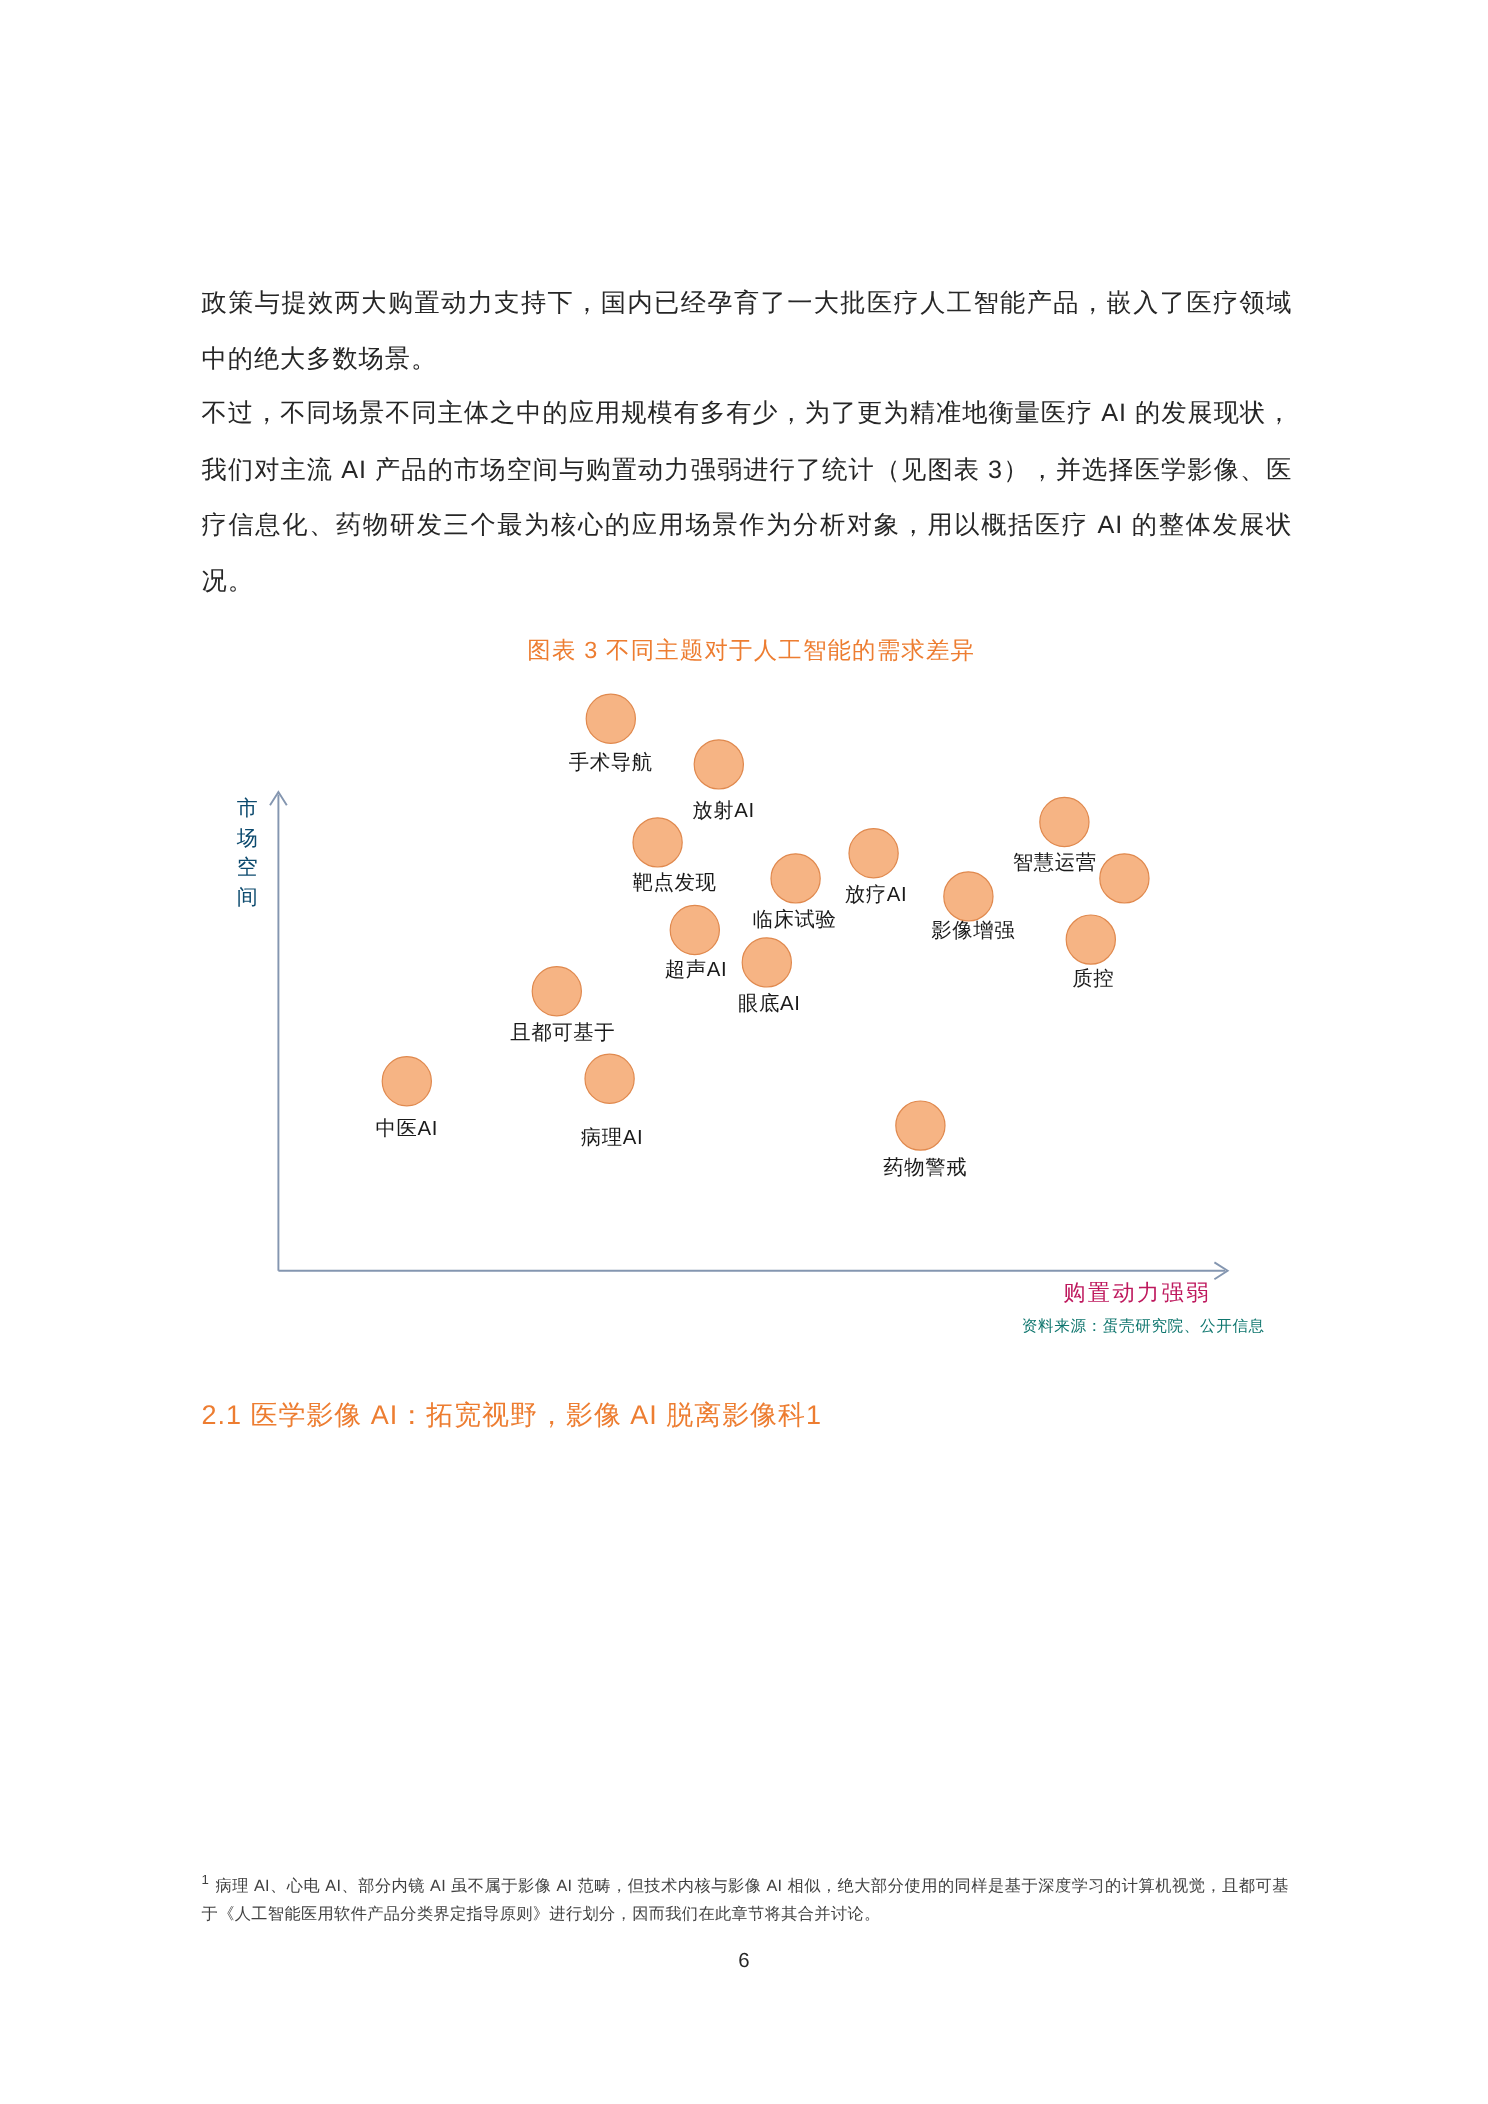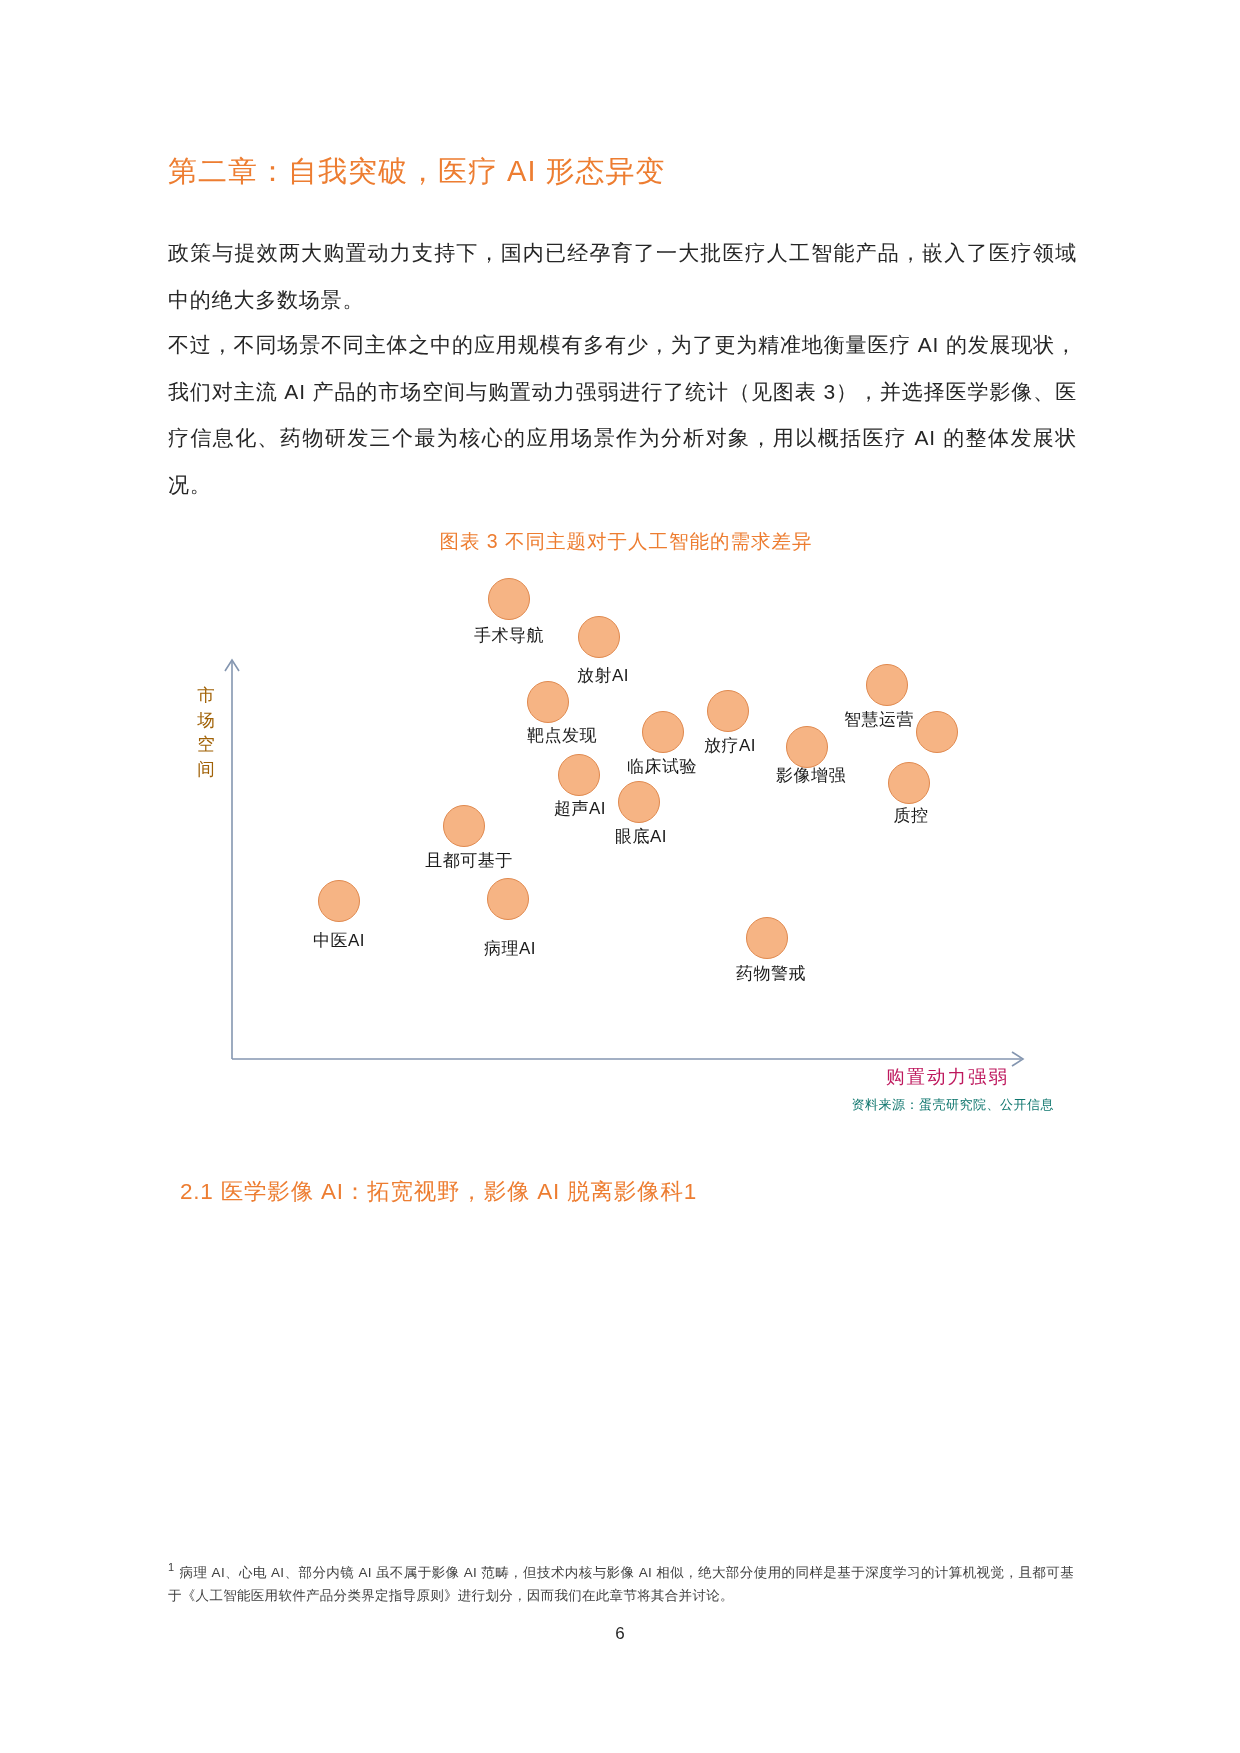--- a/index.html
+++ b/index.html
@@ -29,22 +29,22 @@
     position:absolute;left:0;top:528px;width:1252px;
     text-align:center;font-size:19.5px;color:var(--accent);letter-spacing:1px;
   }
   .section-heading{
     position:absolute;left:168px;top:1164px;width:950px;
     font-size:22.5px;color:var(--accent);letter-spacing:0.8px;
   }
   .chart-axes{position:absolute;left:0;top:0;width:1240px;height:1753px;pointer-events:none;}
   .axis-line{stroke:var(--axis);stroke-width:1.6;fill:none;}
   .y-axis-label{
-    position:absolute;left:195px;top:683px;width:22px;
-    font-size:17.5px;line-height:24.5px;color:#a16207;
+    position:absolute;left:195px;top:661px;width:22px;
+    font-size:17.5px;line-height:24.5px;color:#0c4a6e;
     word-break:break-all;text-align:center;
   }
   .x-axis-label{
     position:absolute;left:886px;top:1064px;
     font-size:18.5px;color:#be185d;letter-spacing:2px;white-space:nowrap;
   }
   .source-line{
     position:absolute;right:186px;top:1096px;
     font-size:13px;color:#0f766e;letter-spacing:0.5px;white-space:nowrap;
   }
@@ -66,21 +66,20 @@
   .page-number{
     position:absolute;left:0;top:1624px;width:1240px;
     text-align:center;font-size:17px;color:#262626;
   }
 </style>
 </head>
 <body>
 
 <div class="page">
 
-  <h1 class="chapter-title" style="margin:0;">第二章：自我突破，医疗 AI 形态异变</h1>
 
   <p class="body-para para-1" style="margin:0;">政策与提效两大购置动力支持下，国内已经孕育了一大批医疗人工智能产品，嵌入了医疗领域中的绝大多数场景。</p>
   <p class="body-para para-2" style="margin:0;">不过，不同场景不同主体之中的应用规模有多有少，为了更为精准地衡量医疗 AI 的发展现状，我们对主流 AI 产品的市场空间与购置动力强弱进行了统计（见图表 3），并选择医学影像、医疗信息化、药物研发三个最为核心的应用场景作为分析对象，用以概括医疗 AI 的整体发展状况。</p>
 
   <div class="fig-caption">图表 3 不同主题对于人工智能的需求差异</div>
 
   <div>
     <svg class="chart-axes" viewBox="0 0 1240 1753" xmlns="http://www.w3.org/2000/svg" aria-hidden="true">
       <path class="axis-line" d="M232,1059 L232,662"></path>
       <path class="axis-line" d="M225,671 L232,660 L239,671"></path>
@@ -117,21 +116,21 @@
         <div class="bubble" style="left: 916px; top: 711px;"></div>
         <div class="bubble" style="left: 786px; top: 726px;"></div>
         <div class="bubble-label" style="left: 811px; top: 775px;">影像增强</div>
         <div class="bubble" style="left: 888px; top: 762px;"></div>
         <div class="bubble-label" style="left: 911px; top: 815px;">质控</div>
       </div>
   </div>
 
   <div class="source-line">资料来源：蛋壳研究院、公开信息</div>
 
-  <h2 class="section-heading" style="margin:12px;font-weight:400;">2.1 医学影像 AI：拓宽视野，影像 AI 脱离影像科1</h2>
+  <h2 class="section-heading" style="margin:0;font-weight:400;">2.1 医学影像 AI：拓宽视野，影像 AI 脱离影像科1</h2>
 
 
   <div class="footnote">
     <sup>1</sup><span>病理 AI、心电 AI、部分内镜 AI 虽不属于影像 AI 范畴，但技术内核与影像 AI 相似，绝大部分使用的同样是基于深度学习的计算机视觉，且都可基于《人工智能医用软件产品分类界定指导原则》进行划分，因而我们在此章节将其合并讨论。</span>
   </div>
 
   <div class="page-number">6</div>
 
 </div>
 

